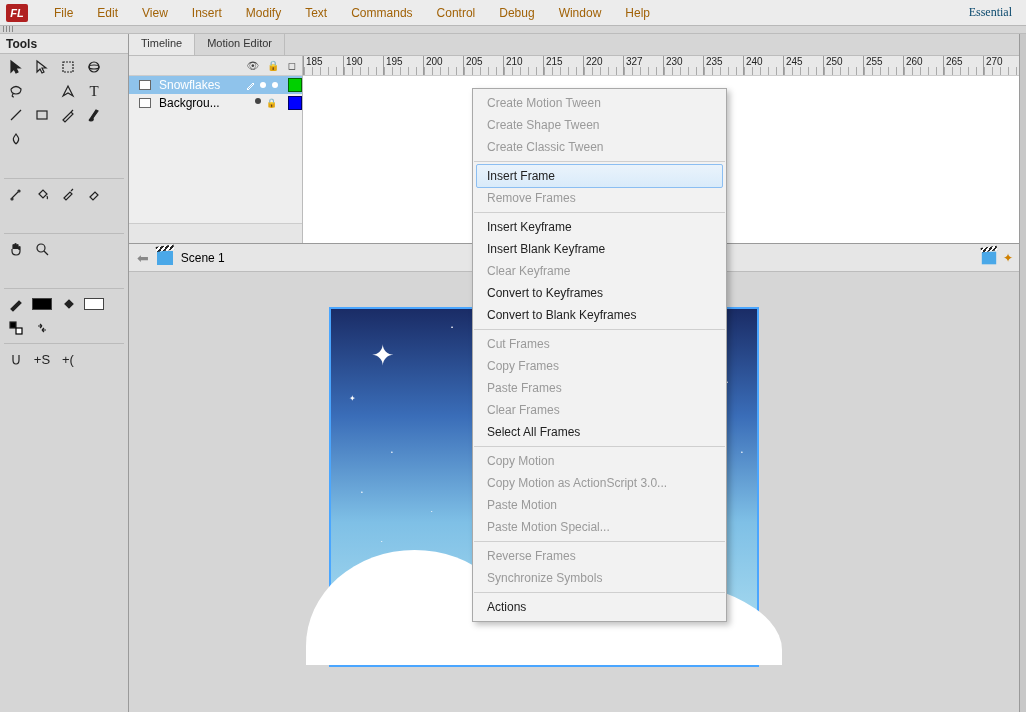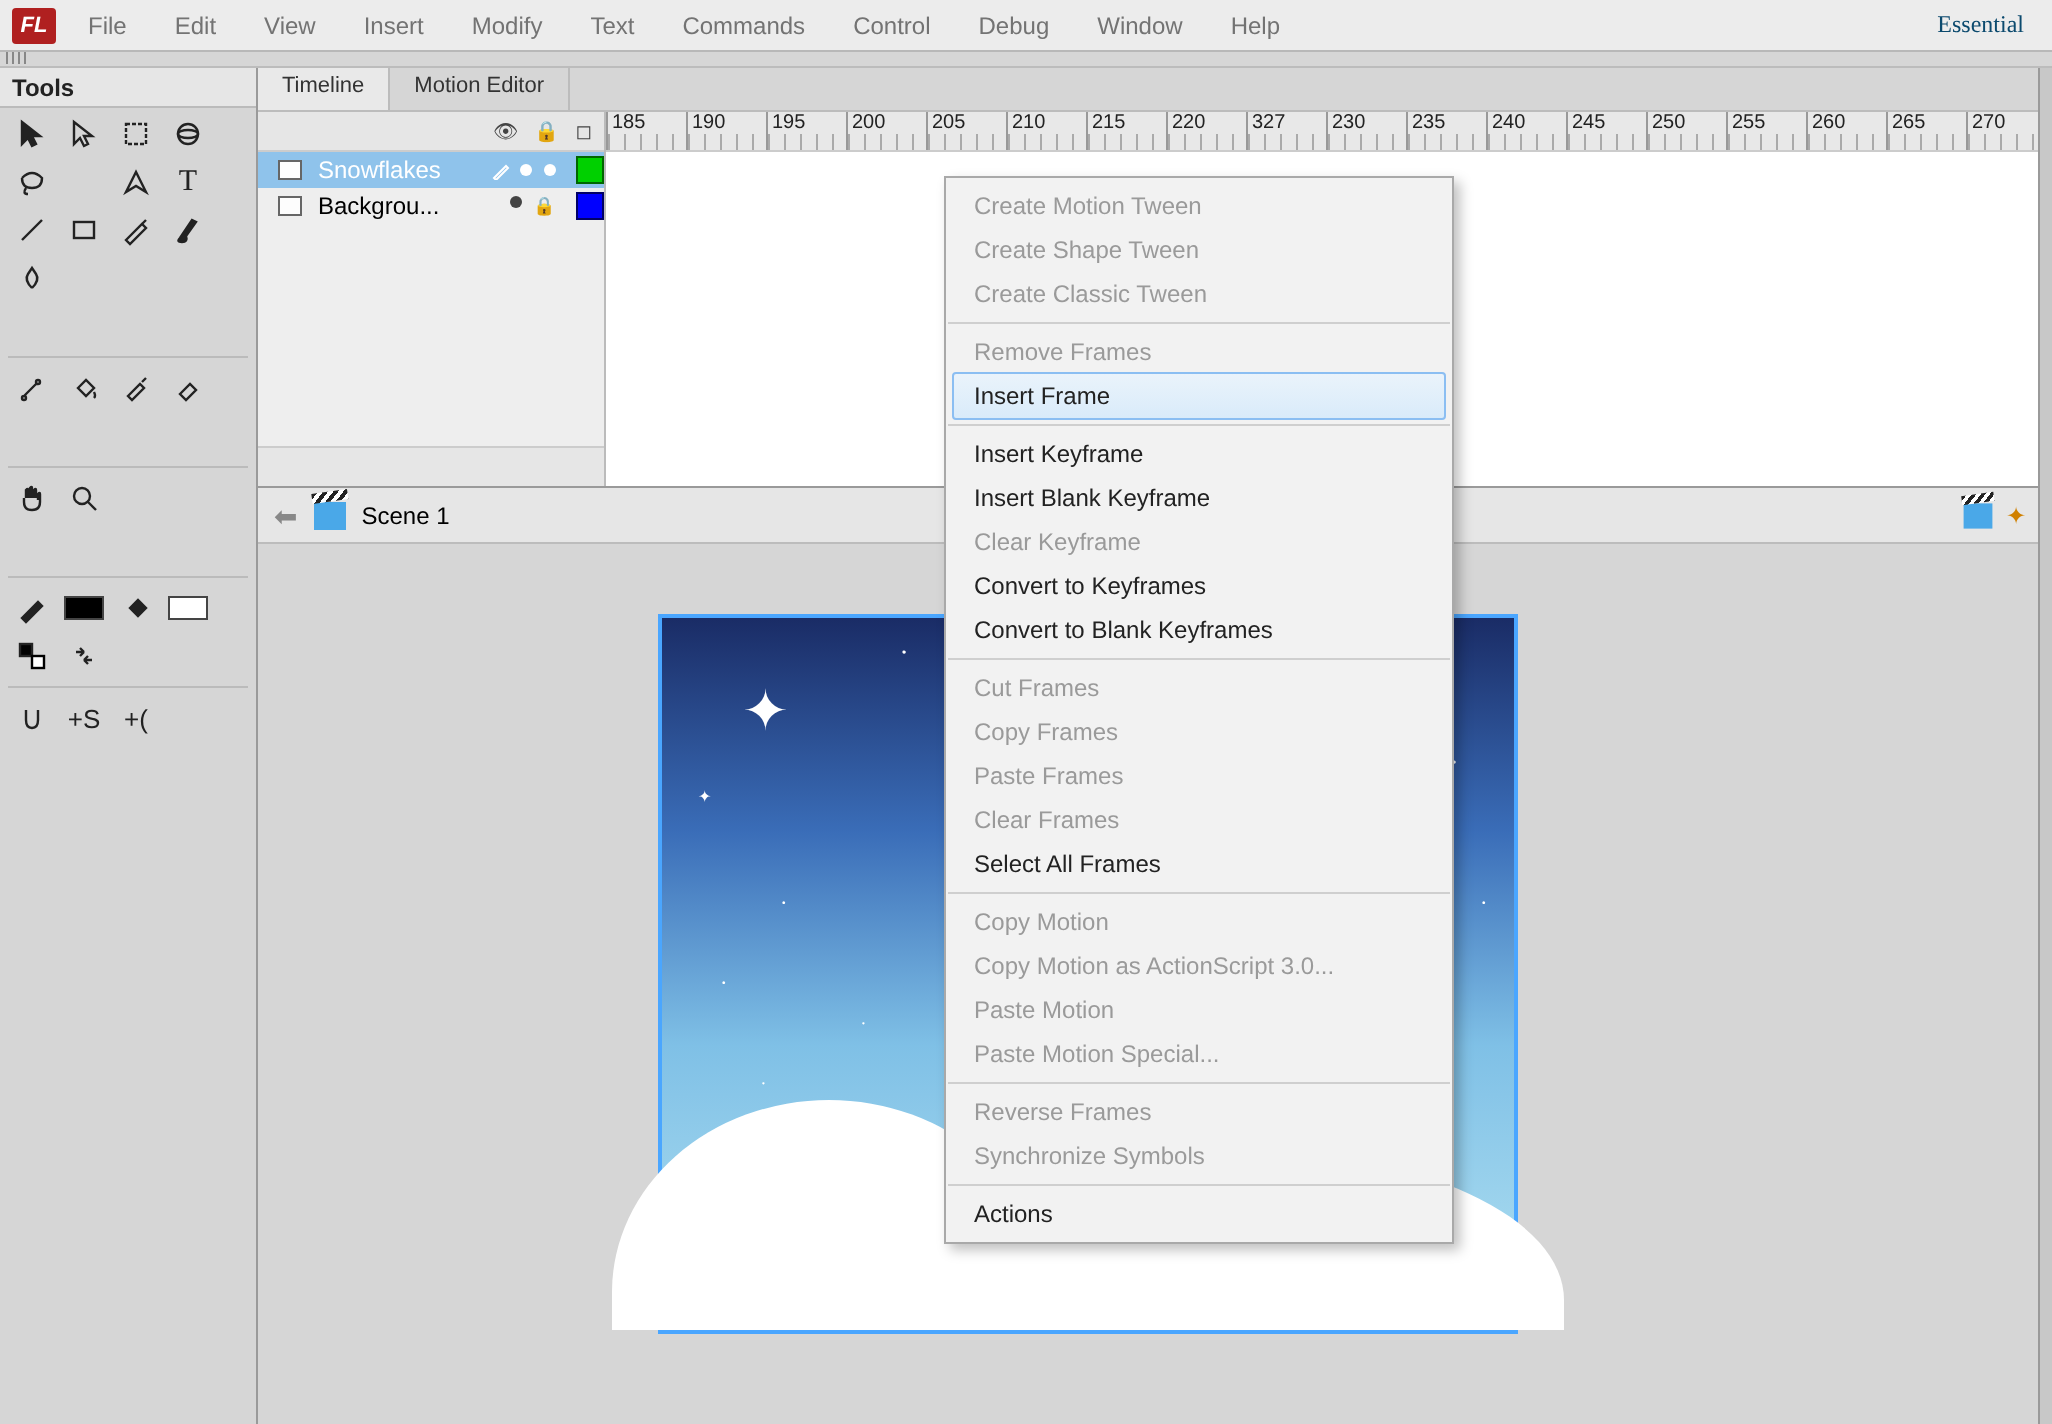--- a/index.html
+++ b/index.html
@@ -1,21 +1,21 @@
 <!DOCTYPE html>
 <html><head>
 <meta charset="utf-8">
 <style>
 * { margin: 0; padding: 0; box-sizing: border-box; font-family: "Segoe UI", Tahoma, sans-serif; font-size: 12px; }
 body { background: #d6d6d6; width: 1026px; height: 712px; overflow: hidden; position: relative; }
 
 
 .menubar { height: 26px; background: #ececec; border-bottom: 1px solid #b8b8b8; display: flex; align-items: center; padding-left: 6px; }
-.menubar .fl-logo { width: 22px; height: 18px; background: #b02020; color: #fff; display:flex; align-items:center; justify-content:center; font-weight:bold; font-size:11px; margin-right: 4px; border-radius:2px; font-style: italic;}
-.menubar .item { padding: 0 12px; color: #737373; cursor: default; line-height: 26px;}
+.menubar .fl-logo { width: 22px; height: 18px; background: #b02020; color: #fff; display:flex; align-items:center; justify-content:center; font-weight:bold; font-size:11px; margin-right: 14px; border-radius:2px; font-style: italic;}
+.menubar .item { padding: 0 12px; color: #a16207; cursor: default; line-height: 26px;}
 .menubar .spacer { flex: 1; }
 .menubar .essential { padding: 0 14px; color: #0c4a6e; font-family: Liberation Serif, serif; }
 
 
 .panelstrip { height: 8px; background: #d6d6d6; border-bottom: 1px solid #bcbcbc;}
 .panelstrip .grip { width: 12px; height: 6px; margin-left: 3px; background: repeating-linear-gradient(90deg,#888,#888 1px,transparent 1px,transparent 3px);}
 
 
 .main { display: flex; height: calc(712px - 26px - 8px); }
 
@@ -382,22 +382,22 @@
   </div>
 </div>
 
 <div class="panelbar-right"></div>
 
 <div class="context" id="ctx">
     <div class="row disabled">Create Motion Tween</div>
     <div class="row disabled">Create Shape Tween</div>
     <div class="row disabled">Create Classic Tween</div>
     <hr>
+    <div class="row hover">Insert Frame</div>
     <div class="row disabled">Remove Frames</div>
-    <div class="row hover">Insert Frame</div>
     <hr>
     <div class="row">Insert Keyframe</div>
     <div class="row">Insert Blank Keyframe</div>
     <div class="row disabled">Clear Keyframe</div>
     <div class="row">Convert to Keyframes</div>
     <div class="row">Convert to Blank Keyframes</div>
     <hr>
     <div class="row disabled">Cut Frames</div>
     <div class="row disabled">Copy Frames</div>
     <div class="row disabled">Paste Frames</div>

